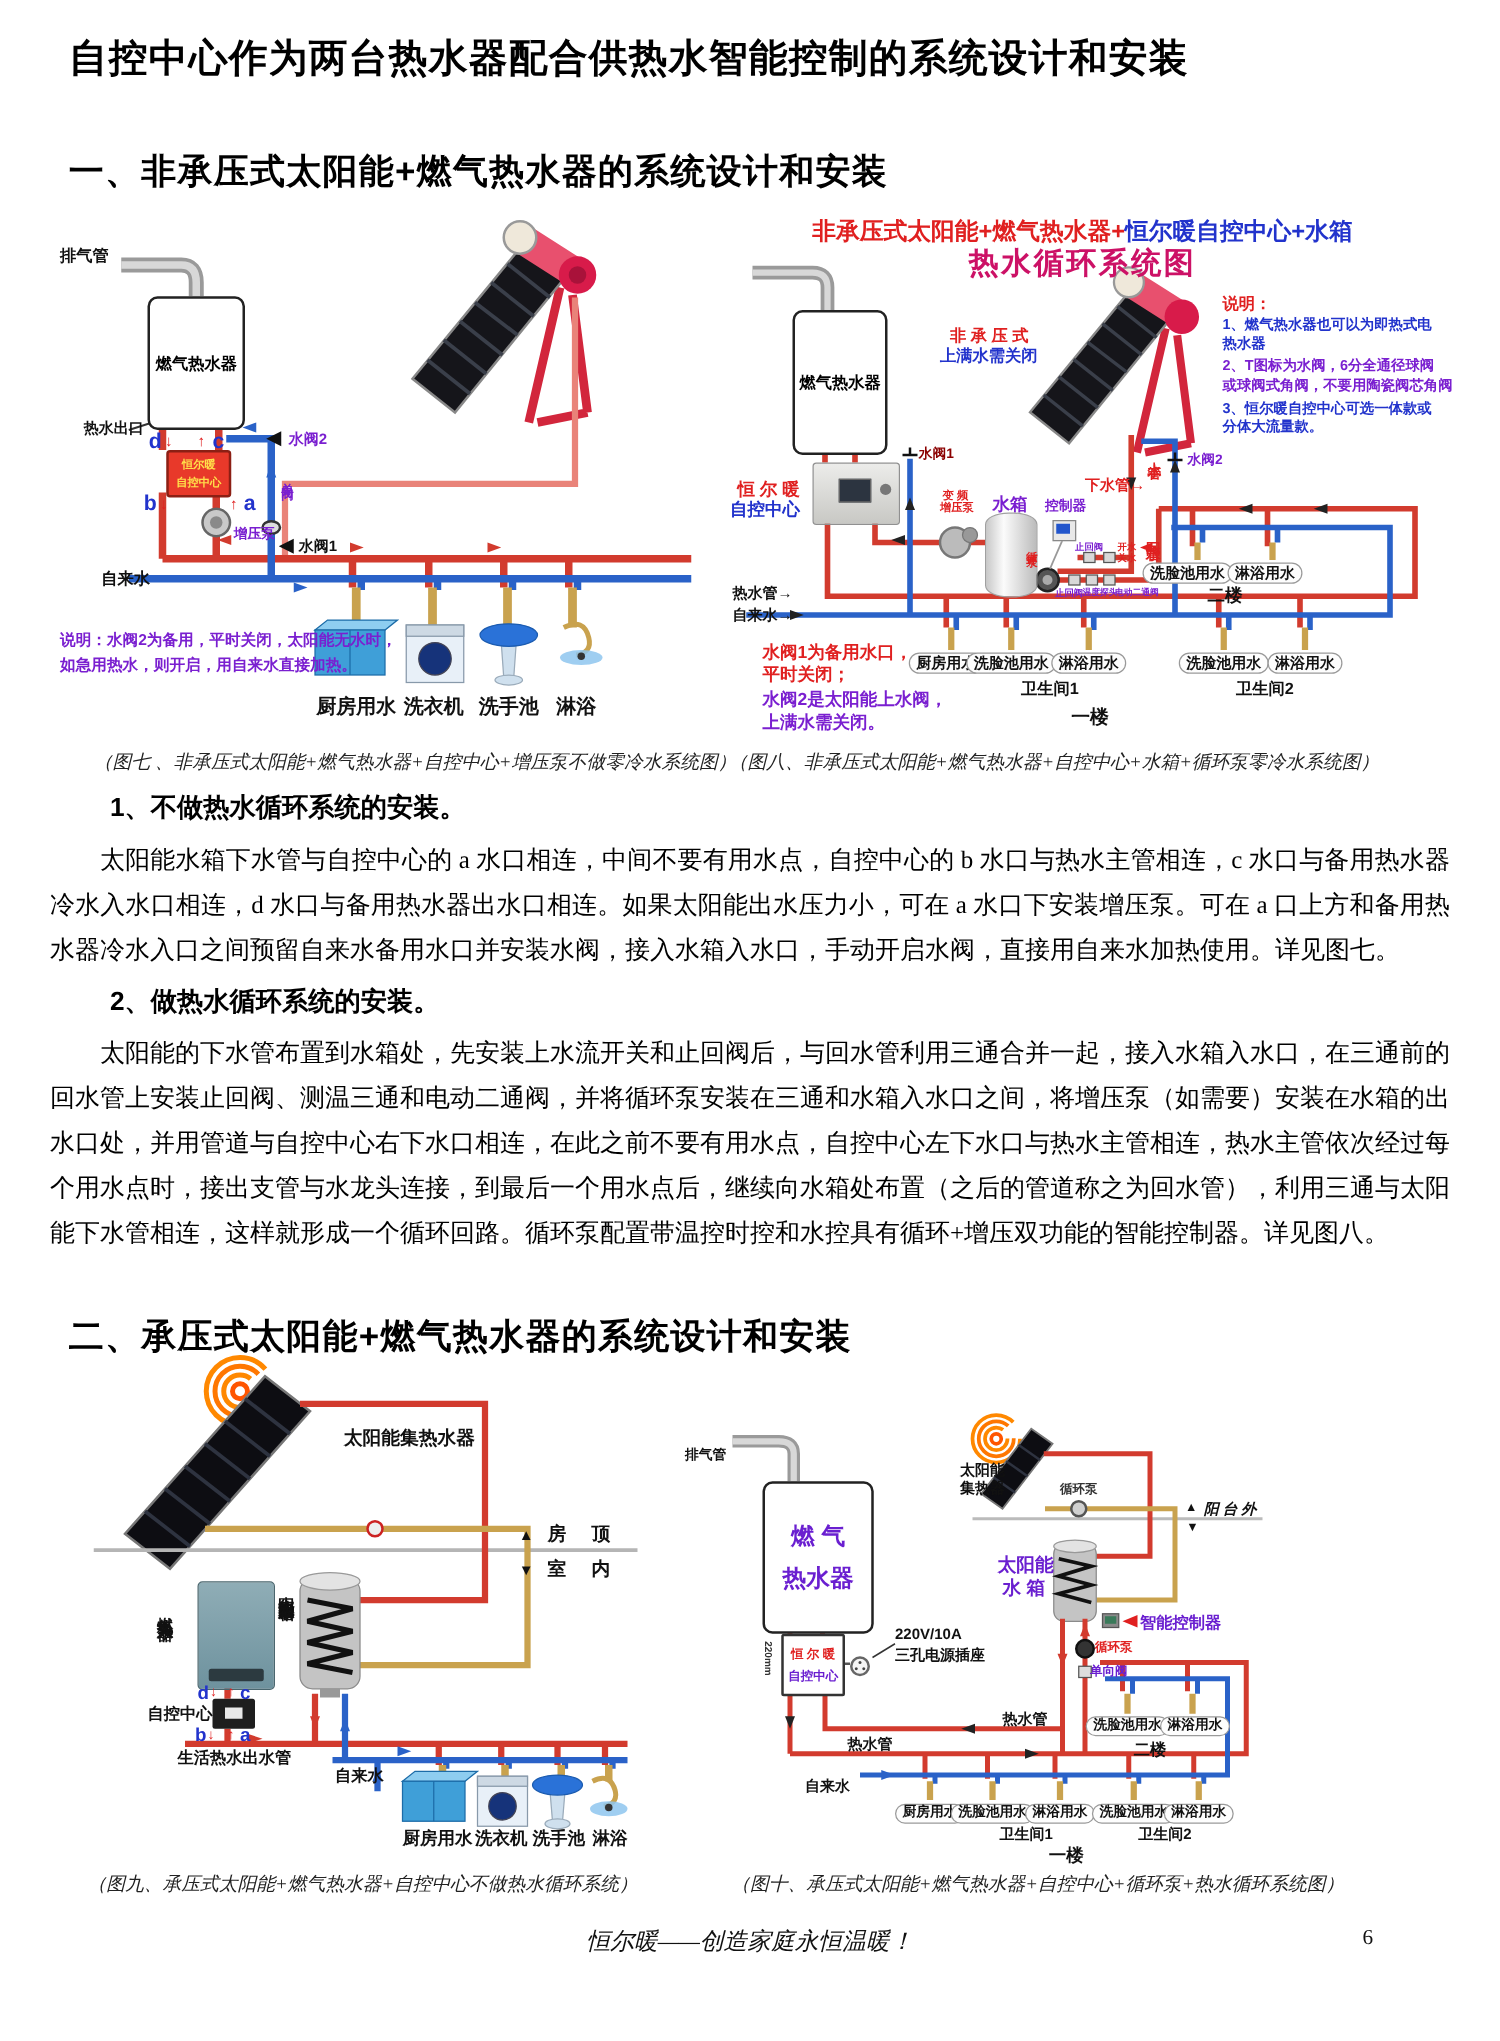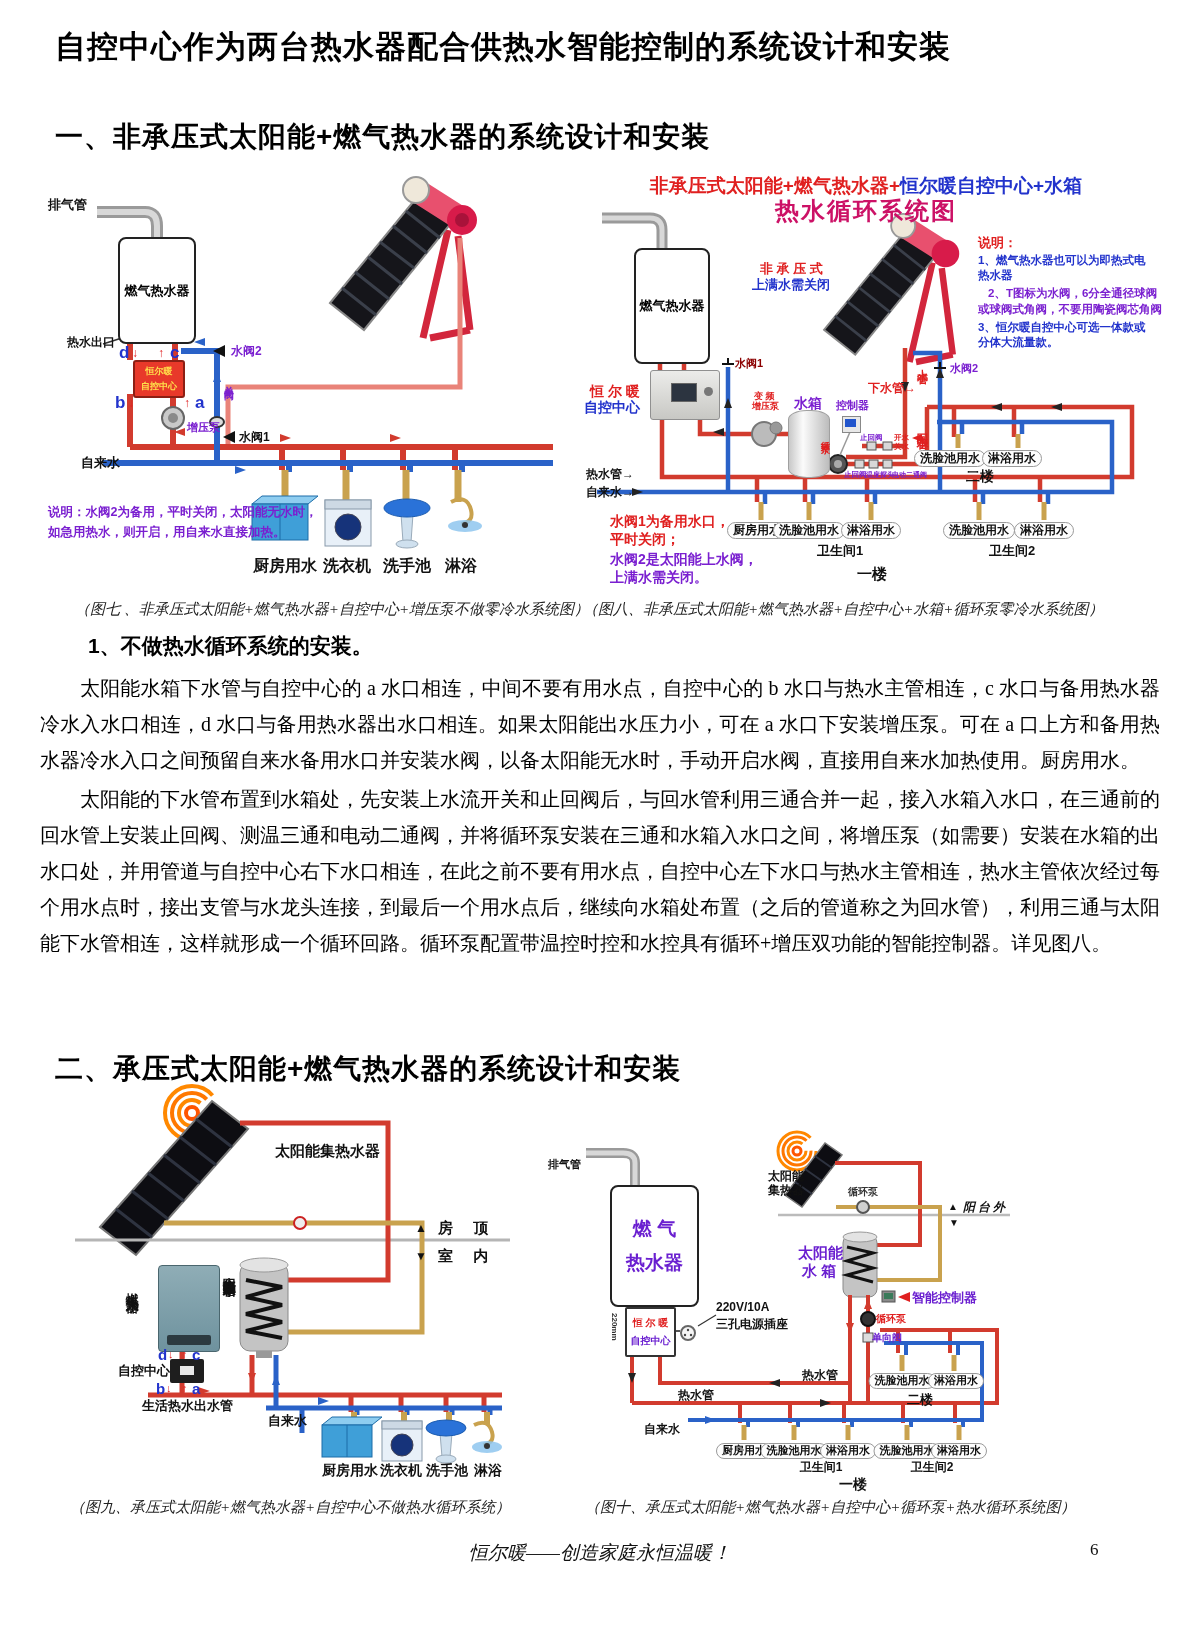--- a/index.html
+++ b/index.html
@@ -263,21 +263,21 @@
     <div class="lb ctr" style="left:294px;top:4px;font-size:19px;"><span class="red">非承压式太阳能+燃气热水器+</span><span class="blue">恒尔暖自控中心+水箱</span></div>
     <span class="lb ctr mag" style="left:294px;top:26px;font-size:24px;letter-spacing:2px;">热水循环系统图</span>
     <div class="heaterbox" style="left:62px;top:76px;width:72px;height:112px;">
       <span style="font-size:13px;font-weight:bold;">燃气热水器</span>
     </div>
     <span class="lb red" style="left:188px;top:90px;font-size:13px;">非 承 压 式</span>
     <span class="lb blue" style="left:180px;top:106px;font-size:13px;">上满水需关闭</span>
     <span class="lb red" style="left:406px;top:64px;font-size:13px;">说明：</span>
     <span class="lb blue" style="left:406px;top:82px;font-size:11.5px;">1、燃气热水器也可以为即热式电</span>
     <span class="lb blue" style="left:406px;top:97px;font-size:11.5px;">热水器</span>
-    <span class="lb purple" style="left:416px;top:115px;font-size:11.5px;">2、T图标为水阀，6分全通径球阀</span>
+    <span class="lb purple" style="left:406px;top:115px;font-size:11.5px;">2、T图标为水阀，6分全通径球阀</span>
     <span class="lb purple" style="left:406px;top:131px;font-size:11.5px;">或球阀式角阀，不要用陶瓷阀芯角阀</span>
     <span class="lb blue" style="left:406px;top:149px;font-size:11.5px;">3、恒尔暖自控中心可选一体款或</span>
     <span class="lb blue" style="left:406px;top:164px;font-size:11.5px;">分体大流量款。</span>
     <span class="lb red" style="left:18px;top:212px;font-size:14px;">恒 尔 暖</span>
     <span class="lb blue" style="left:12px;top:228px;font-size:14px;">自控中心</span>
     <div class="ctrlgray" style="left:78px;top:198px;width:68px;height:48px;">
       <div style="position:absolute;left:20px;top:12px;width:24px;height:17px;background:#2c3440;border:1px solid #666;"></div>
       <div style="position:absolute;right:6px;top:16px;width:9px;height:9px;border-radius:50%;background:#777;"></div>
     </div>
     <span class="lb dkred" style="left:163px;top:186px;font-size:11px;">水阀1</span>
@@ -317,21 +317,22 @@
     <span class="lb pill ctr" style="left:472px;top:350px;font-size:12px;">淋浴用水</span>
     <span class="lb ctr" style="left:440px;top:372px;font-size:13px;">卫生间2</span>
     <span class="lb ctr" style="left:300px;top:394px;font-size:15px;">一楼</span>
   </div>
 
   <span class="cap" style="left:75px;top:600px;">（图七 、非承压式太阳能+燃气热水器+自控中心+增压泵不做零冷水系统图）</span>
   <span class="cap" style="left:583px;top:600px;text-align:center;">（图八、非承压式太阳能+燃气热水器+自控中心+水箱+循环泵零冷水系统图）</span>
 
   <div class="bodytext">
     <div class="sub">1、不做热水循环系统的安装。</div>
-    <p>太阳能水箱下水管与自控中心的 a 水口相连，中间不要有用水点，自控中心的 b 水口与热水主管相连，c 水口与备用热水器冷水入水口相连，d 水口与备用热水器出水口相连。如果太阳能出水压力小，可在 a 水口下安装增压泵。可在 a 口上方和备用热水器冷水入口之间预留自来水备用水口并安装水阀，以备太阳能无水时，手动开启水阀，直接用自来水加热使用。厨房用水。</p>
+    <p>太阳能水箱下水管与自控中心的 a 水口相连，中间不要有用水点，自控中心的 b 水口与热水主管相连，c 水口与备用热水器冷水入水口相连，d 水口与备用热水器出水口相连。如果太阳能出水压力小，可在 a 水口下安装增压泵。可在 a 口上方和备用热水器冷水入口之间预留自来水备用水口并安装水阀，接入水箱入水口，手动开启水阀，直接用自来水加热使用。详见图七。</p>
+    <div class="sub" style="margin-top:9px;">2、做热水循环系统的安装。</div>
     <p>太阳能的下水管布置到水箱处，先安装上水流开关和止回阀后，与回水管利用三通合并一起，接入水箱入水口，在三通前的回水管上安装止回阀、测温三通和电动二通阀，并将循环泵安装在三通和水箱入水口之间，将增压泵（如需要）安装在水箱的出水口处，并用管道与自控中心右下水口相连，在此之前不要有用水点，自控中心左下水口与热水主管相连，热水主管依次经过每个用水点时，接出支管与水龙头连接，到最后一个用水点后，继续向水箱处布置（之后的管道称之为回水管），利用三通与太阳能下水管相连，这样就形成一个循环回路。循环泵配置带温控时控和水控具有循环+增压双功能的智能控制器。详见图八。</p>
   </div>
 
   <div class="abs sect" style="left:55px;top:1022px;margin-top:28px;">二、承压式太阳能+燃气热水器的系统设计和安装</div>
 
   <div class="fig" style="left:70px;top:1065px;width:445px;height:425px;">
     <svg width="445" height="425" viewBox="0 0 445 425">
       <g fill="none">
         <circle cx="122" cy="48" r="6" stroke="#ff5500" stroke-width="4"></circle>
         <circle cx="122" cy="48" r="13" stroke="#ff8800" stroke-width="4" stroke-dasharray="70 10"></circle>

